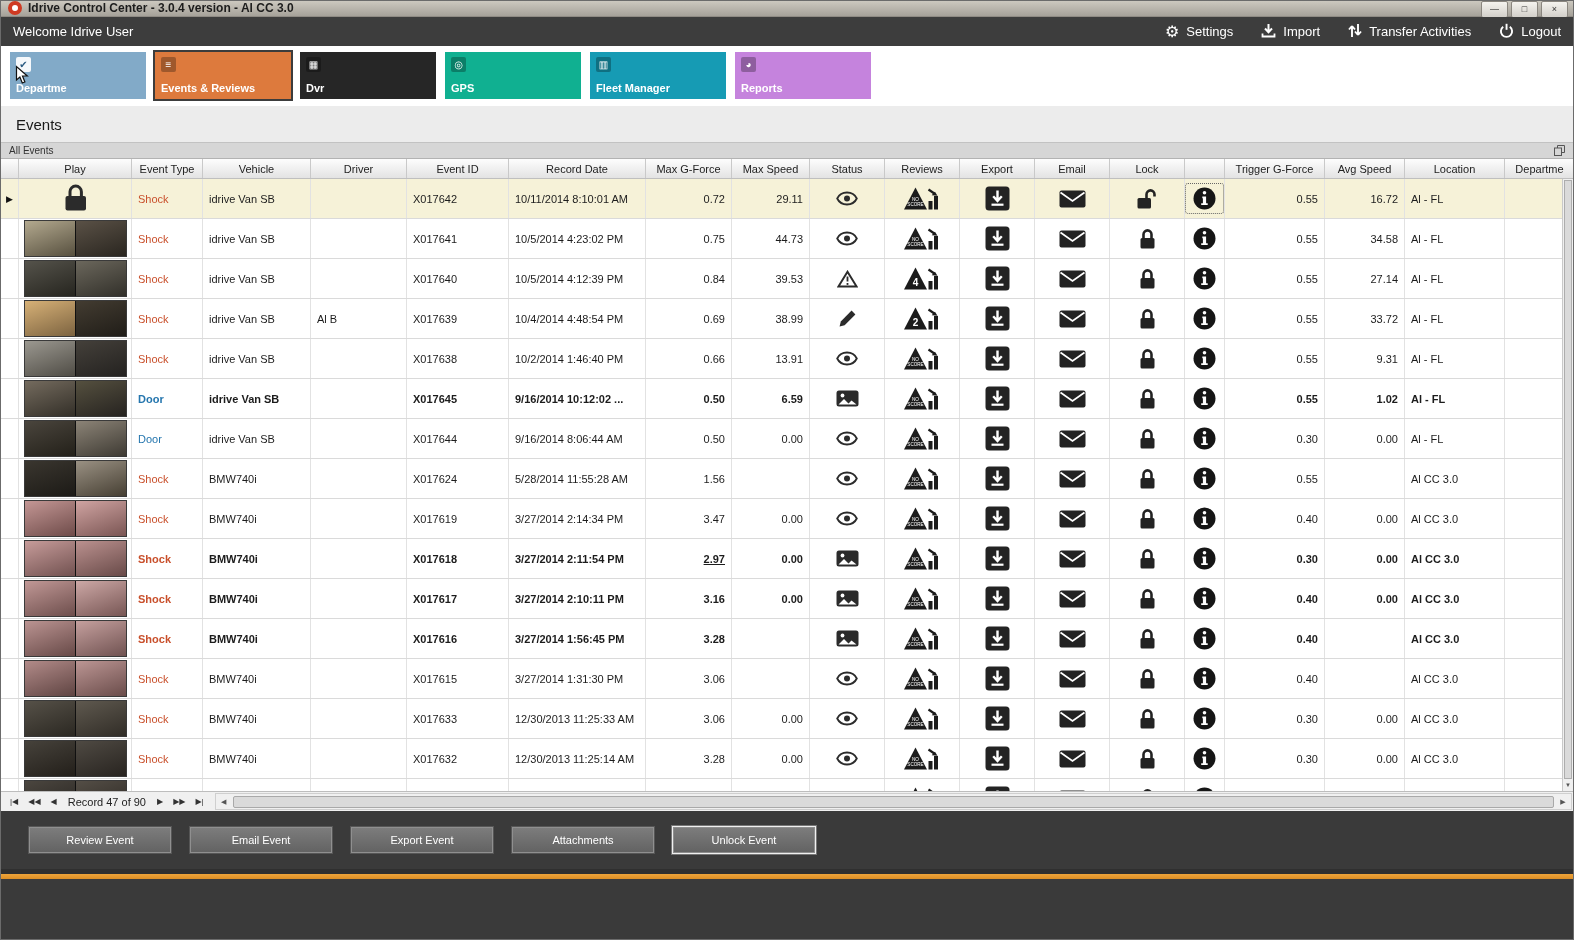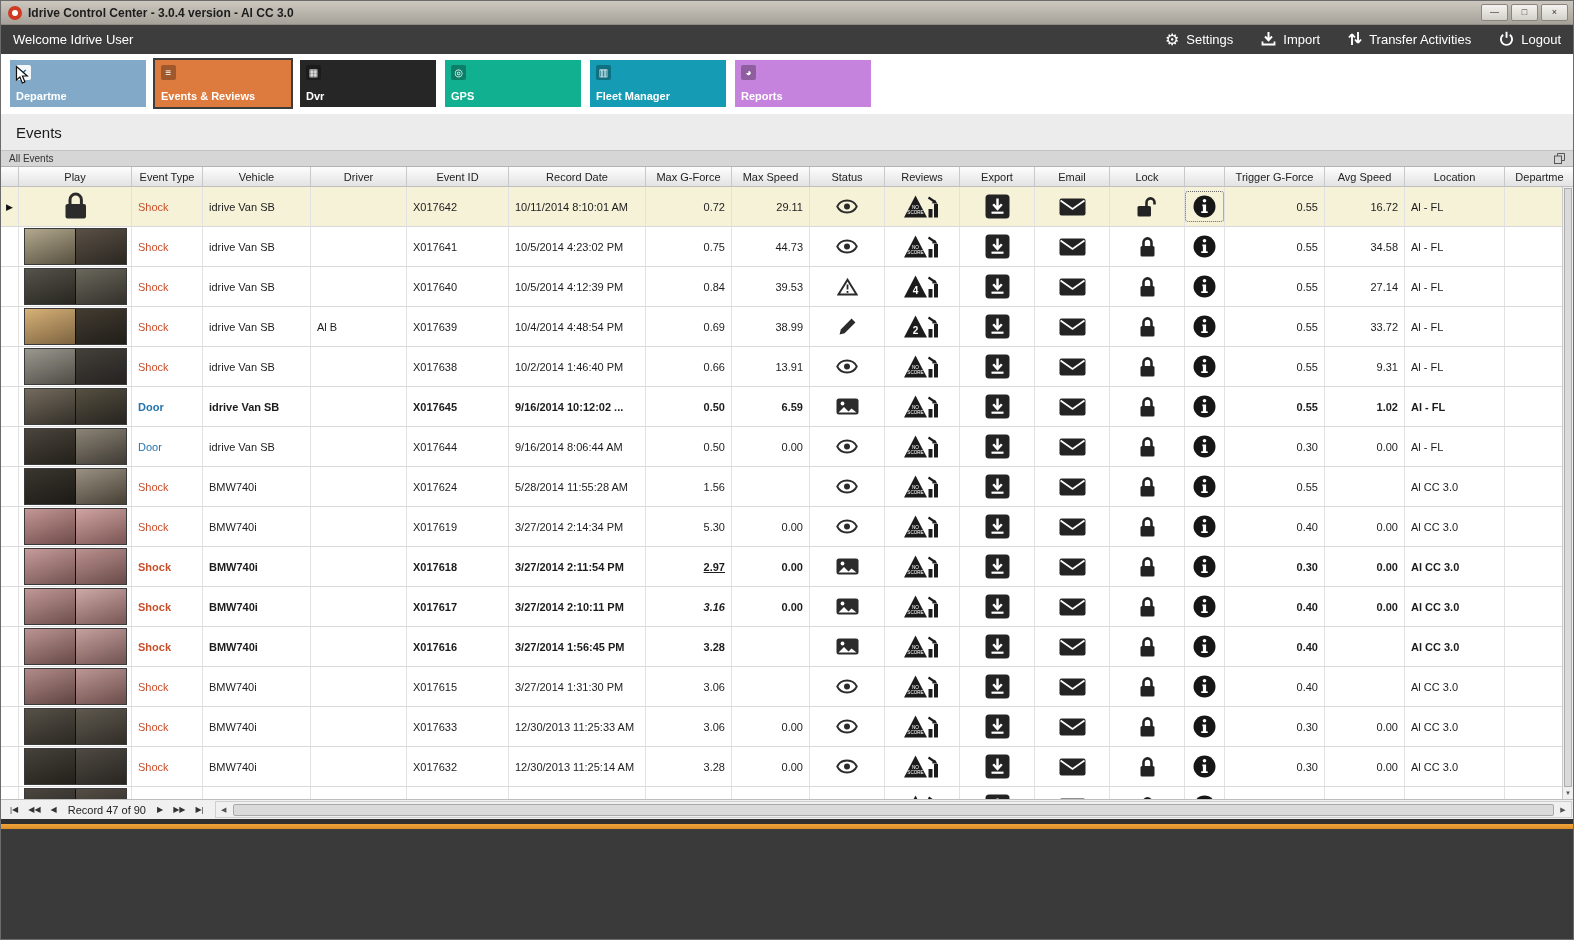--- a/index.html
+++ b/index.html
@@ -1,19 +1,19 @@
 <!DOCTYPE html>
 <html style="--shock-text: #c9502c; --door-text: #2576ae; --selected-row: #f6f2d8; --accent: #dd7a3d; --bottom-bar: #eda33a;"><head>
 <meta charset="utf-8">
 <style>
 *{margin:0;padding:0;box-sizing:border-box}
 html,body{width:1574px;height:940px;overflow:hidden;background:#3a3a3a;font-family:"Liberation Sans",sans-serif}
 .win{width:1574px;height:940px;display:flex;flex-direction:column;position:relative;overflow:hidden;border:1px solid #6b6b6b}
 
-.titlebar{height:24px;background:linear-gradient(#ccc8bf,#a6a29a);display:flex;align-items:center;padding:0 5px;border-bottom:1px solid #8f8b84;flex:none}
+.titlebar{height:16px;background:linear-gradient(#ccc8bf,#a6a29a);display:flex;padding:0 5px;border-bottom:1px solid #8f8b84;flex:none}
 .app-ico{width:14px;height:14px;border-radius:50%;border:4px solid #cf3a22;background:#fff;margin:0 6px 0 2px;flex:none}
 .title{font-size:12px;font-weight:bold;color:#1c1c1c;flex:1;white-space:nowrap}
 .winbtns{display:flex;gap:3px}
 .wbtn{width:27px;height:17px;font-size:9px;line-height:1;background:linear-gradient(#f5f3ef,#d3d0ca);border:1px solid #8a867f;border-radius:2px;color:#333;font-family:inherit}
 
 .topbar{height:29px;background:#3d3d3d;color:#fff;display:flex;align-items:center;padding:0 12px;font-size:13px;flex:none}
 .top-actions{margin-left:auto;display:flex;gap:28px;align-items:center}
 .tbact{display:flex;align-items:center;gap:7px;cursor:default;color:#fff}
 .tbact .glyph{font-size:16px;line-height:1}
 
@@ -688,21 +688,21 @@
             <span class="thumb">
               <span class="pane" style="background:linear-gradient(160deg,#c49795,#6e4b49)"></span>
               <span class="pane" style="background:linear-gradient(160deg,#d0a4a2,#7a5553)"></span>
             </span>
           </div>
           <div class="cell txt" style="width: 71px; color: rgb(201, 80, 44);">Shock</div>
           <div class="cell txt" style="width: 108px;">BMW740i</div>
           <div class="cell txt" style="width: 96px;"></div>
           <div class="cell txt" style="width: 102px;">X017619</div>
           <div class="cell txt" style="width: 137px;">3/27/2014 2:14:34 PM</div>
-          <div class="cell num" style="width: 86px;">5.30</div>
+          <div class="cell num" style="width: 86px;">3.47</div>
           <div class="cell num" style="width: 78px;">0.00</div>
           <div class="cell ico" style="width: 75px;">
             <svg width="22" height="15" viewBox="0 0 22 15">
               <path d="M11 1.5C6.2 1.5 2.6 4.6 1.2 7.5 2.6 10.4 6.2 13.5 11 13.5s8.4-3.1 9.8-6C19.4 4.6 15.8 1.5 11 1.5z" fill="none" stroke="#2b2b2b" stroke-width="1.8"></path>
               <circle cx="11" cy="7.5" r="3" fill="#2b2b2b"></circle>
             </svg>
           </div>
           <div class="cell ico" style="width: 75px;">
             <svg width="38" height="25" viewBox="0 0 38 25">
               <path d="M12.5 1.5 24 23.5H1Z" fill="#1b1b1b"></path>
@@ -815,21 +815,21 @@
             <span class="thumb">
               <span class="pane" style="background:linear-gradient(160deg,#c19896,#6d4e4c)"></span>
               <span class="pane" style="background:linear-gradient(160deg,#cda8a6,#775654)"></span>
             </span>
           </div>
           <div class="cell txt" style="width: 71px; color: rgb(201, 80, 44);">Shock</div>
           <div class="cell txt" style="width: 108px;">BMW740i</div>
           <div class="cell txt" style="width: 96px;"></div>
           <div class="cell txt" style="width: 102px;">X017617</div>
           <div class="cell txt" style="width: 137px;">3/27/2014 2:10:11 PM</div>
-          <div class="cell num" style="width: 86px; font-style: italic;">3.16</div>
+          <div class="cell num" style="width: 86px;">3.16</div>
           <div class="cell num" style="width: 78px;">0.00</div>
           <div class="cell ico" style="width: 75px;">
             <svg width="23" height="17" viewBox="0 0 23 17">
               <rect x="0.5" y="0.5" width="22" height="16" rx="2.5" fill="#2b2b2b"></rect>
               <circle cx="6.5" cy="5.5" r="1.9" fill="#fff"></circle>
               <path d="M2.5 14.5l5.5-5.5 4.5 4.5 3-3 5 4z" fill="#fff"></path>
             </svg>
           </div>
           <div class="cell ico" style="width: 75px;">
             <svg width="38" height="25" viewBox="0 0 38 25">
@@ -1200,19 +1200,26 @@
     <span class="nbtn">▶▶</span>
     <span class="nbtn">▶|</span>
     <span class="hscroll">
       <span class="harrow">◀</span>
       <span class="hthumb"></span>
       <span class="harrow">▶</span>
     </span>
   </div>
 
 
+  <div class="panel p2">
+    <button class="dbtn">Review Event</button>
+    <button class="dbtn">Email Event</button>
+    <button class="dbtn">Export Event</button>
+    <button class="dbtn">Attachments</button>
+    <button class="dbtn focused">Unlock Event</button>
+  </div>
 
   <div class="bottom-strip"></div>
 
   <span class="cursor"><svg width="14" height="20" viewBox="0 0 14 20">
         <path d="M1.5 1.5v13.5l3.4-3 2.4 6 2.6-1-2.4-6h4.8z" fill="#fff" stroke="#111" stroke-width="1.2"></path>
       </svg></span>
 </div>
 
 </body></html>

